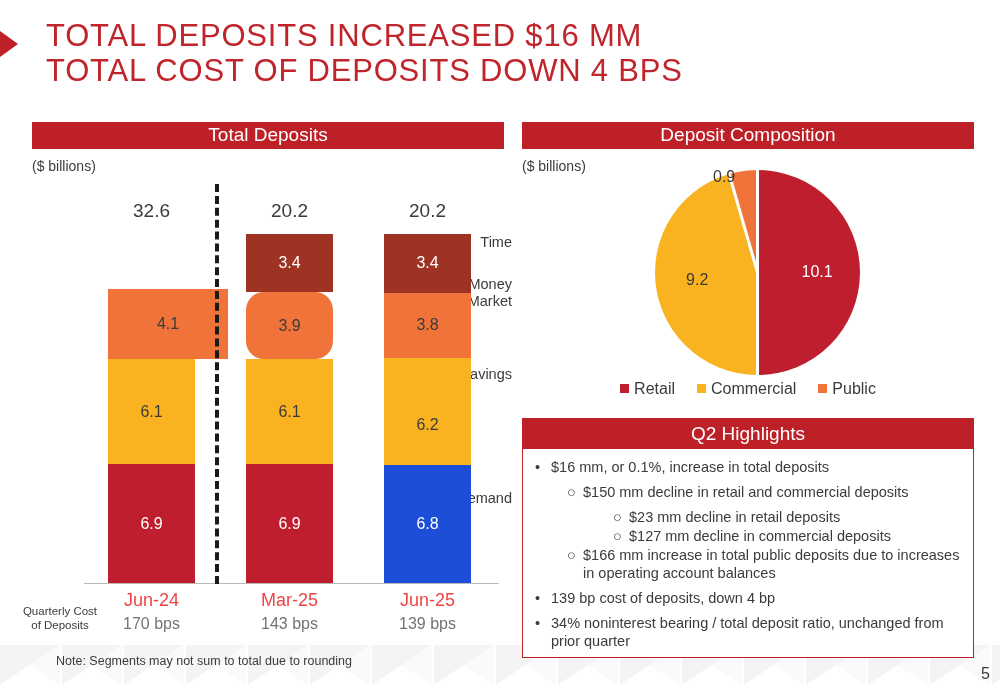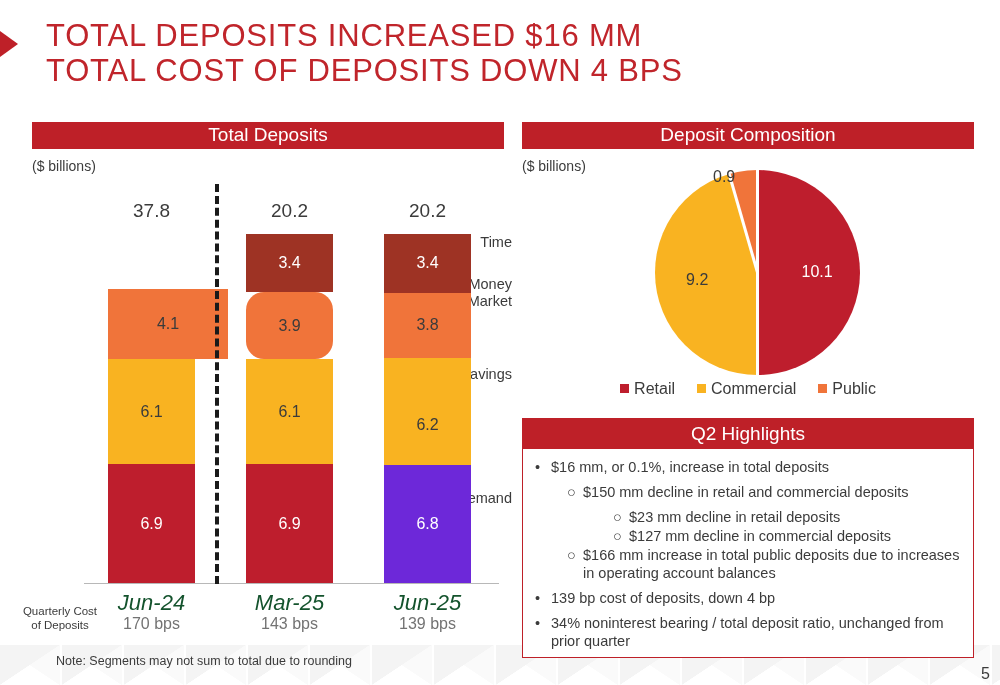--- a/index.html
+++ b/index.html
@@ -69,21 +69,21 @@
   .seg.dark-txt span{color:#3b3b3b;}
 
   .axis-line{
     position:absolute;left:84px;top:583px;width:415px;height:1px;background:#b8b8b8;z-index:2;
   }
   .divider{
     position:absolute;left:215px;top:184px;width:0;height:400px;
     border-left:4px dashed #1a1a1a;z-index:4;
   }
   .x-label{
-    position:absolute;width:110px;text-align:center;font-size:22px;color:#14532d;z-index:3;font-style:italic;
+    position:absolute;width:110px;text-align:center;font-size:18px;color:#ef4444;z-index:3;
   }
   .bps-label{
     position:absolute;width:110px;text-align:center;font-size:16px;color:#737373;z-index:3;
   }
   .qcd{
     position:absolute;left:18px;top:604px;width:84px;text-align:center;
     font-size:11.5px;line-height:14px;color:#3b3b3b;z-index:3;
   }
   .note{position:absolute;left:56px;top:654px;font-size:12.5px;color:#3b3b3b;z-index:3;}
 
@@ -155,21 +155,21 @@
   <div class="units" id="units-left">($ billions)</div>
 
   <div class="panel-head" id="hd-comp">Deposit Composition</div>
   <div class="units" id="units-right">($ billions)</div>
 
   <div class="chart-left" id="barchart">
       <div class="cat-label" style="top: 54px;">Time</div>
       <div class="cat-label" style="top: 96px;">Money<br>Market</div>
       <div class="cat-label" style="top: 186px;">Savings</div>
       <div class="cat-label" style="top: 310px;">Demand</div>
-      <div class="bar-total" style="left: 96.5px; top: 20px;">37.8</div>
+      <div class="bar-total" style="left: 96.5px; top: 20px;">32.6</div>
       <div class="seg dark-txt" style="left: 108px; top: 108.779px; height: 70.5441px; background: rgb(240, 116, 58); padding-left: 33px;">
         <span>4.1</span>
       </div>
       <div class="seg dark-txt" style="left: 108px; top: 179.324px; height: 104.956px; background: rgb(249, 179, 33);">
         <span>6.1</span>
       </div>
       <div class="seg" style="left: 108px; top: 284.279px; height: 118.721px; background: rgb(190, 30, 45);">
         <span>6.9</span>
       </div>
       <div class="x-label" style="left: 96.5px; top: 410px;">Jun-24</div>
@@ -192,21 +192,21 @@
       <div class="bar-total" style="left: 372.5px; top: 20px;">20.2</div>
       <div class="seg" style="left: 384px; top: 53.7291px; height: 58.7882px; background: rgb(158, 51, 36);">
         <span>3.4</span>
       </div>
       <div class="seg dark-txt" style="left: 384px; top: 112.517px; height: 65.7044px; background: rgb(240, 116, 58);">
         <span>3.8</span>
       </div>
       <div class="seg dark-txt" style="left: 384px; top: 178.222px; height: 134px; background: rgb(249, 179, 33);">
         <span>6.2</span>
       </div>
-      <div class="seg" style="left: 384px; top: 285.424px; height: 117.576px; background: #6d28d9;">
+      <div class="seg" style="left: 384px; top: 285.424px; height: 117.576px; background: #1d4ed8;">
         <span>6.8</span>
       </div>
       <div class="x-label" style="left: 372.5px; top: 410px;">Jun-25</div>
       <div class="bps-label" style="left: 372.5px; top: 435px;">139 bps</div>
     </div>
   <div class="axis-line"></div>
   <div class="divider"></div>
   <div class="qcd">
     <span>Quarterly Cost</span><br>
     <span>of Deposits</span>

